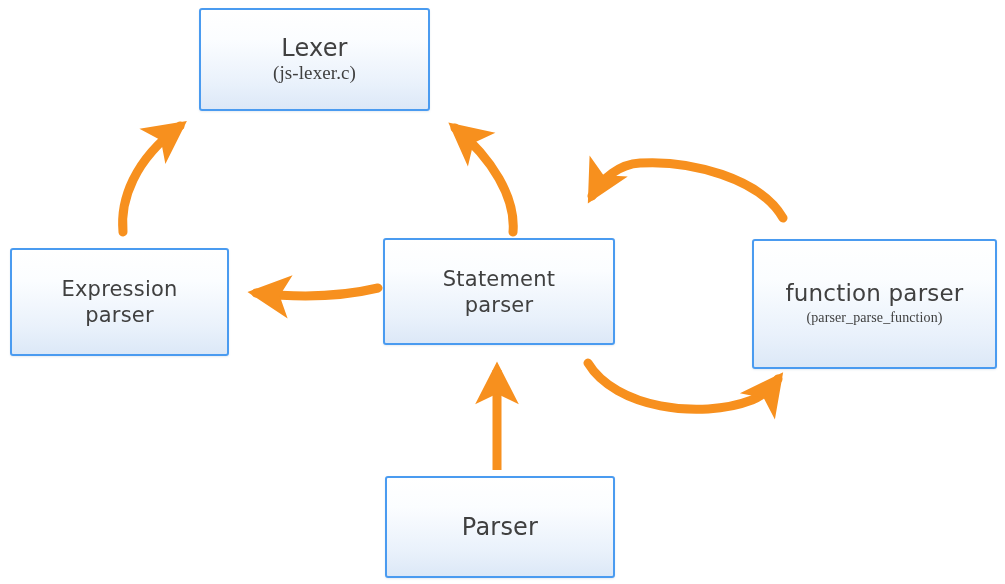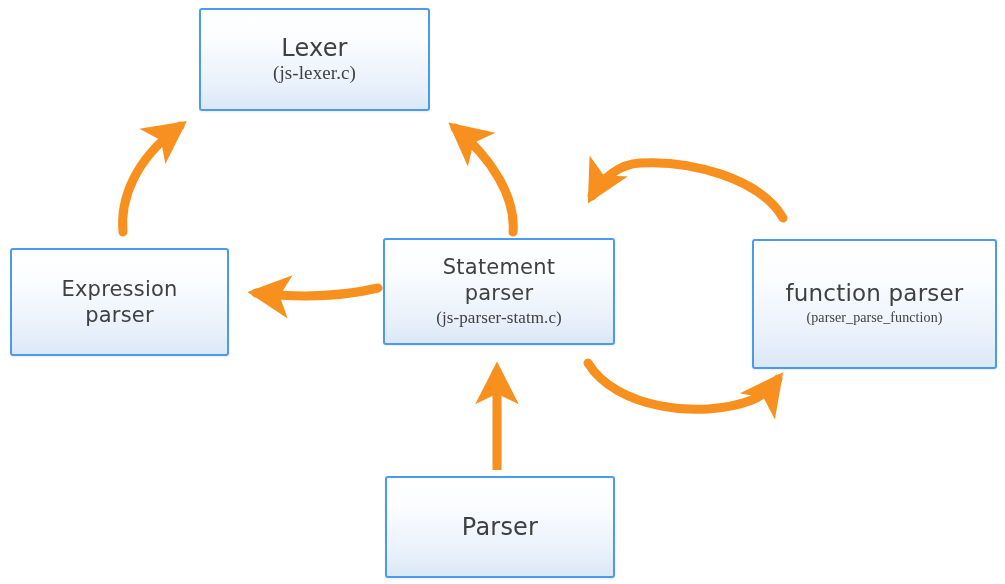--- a/index.html
+++ b/index.html
@@ -109,21 +109,20 @@
   </div>
 
   <div class="node" id="node-expression">
     <div class="title">Expression</div>
     <div class="title">parser</div>
   </div>
 
   <div class="node" id="node-statement">
     <div class="title">Statement</div>
     <div class="title">parser</div>
-    <div class="sub">(js-parser-statm.c)</div>
   </div>
 
   <div class="node" id="node-function">
     <div class="title">function parser</div>
     <div class="sub">(parser_parse_function)</div>
   </div>
 
   <div class="node" id="node-parser">
     <div class="title">Parser</div>
   </div>

